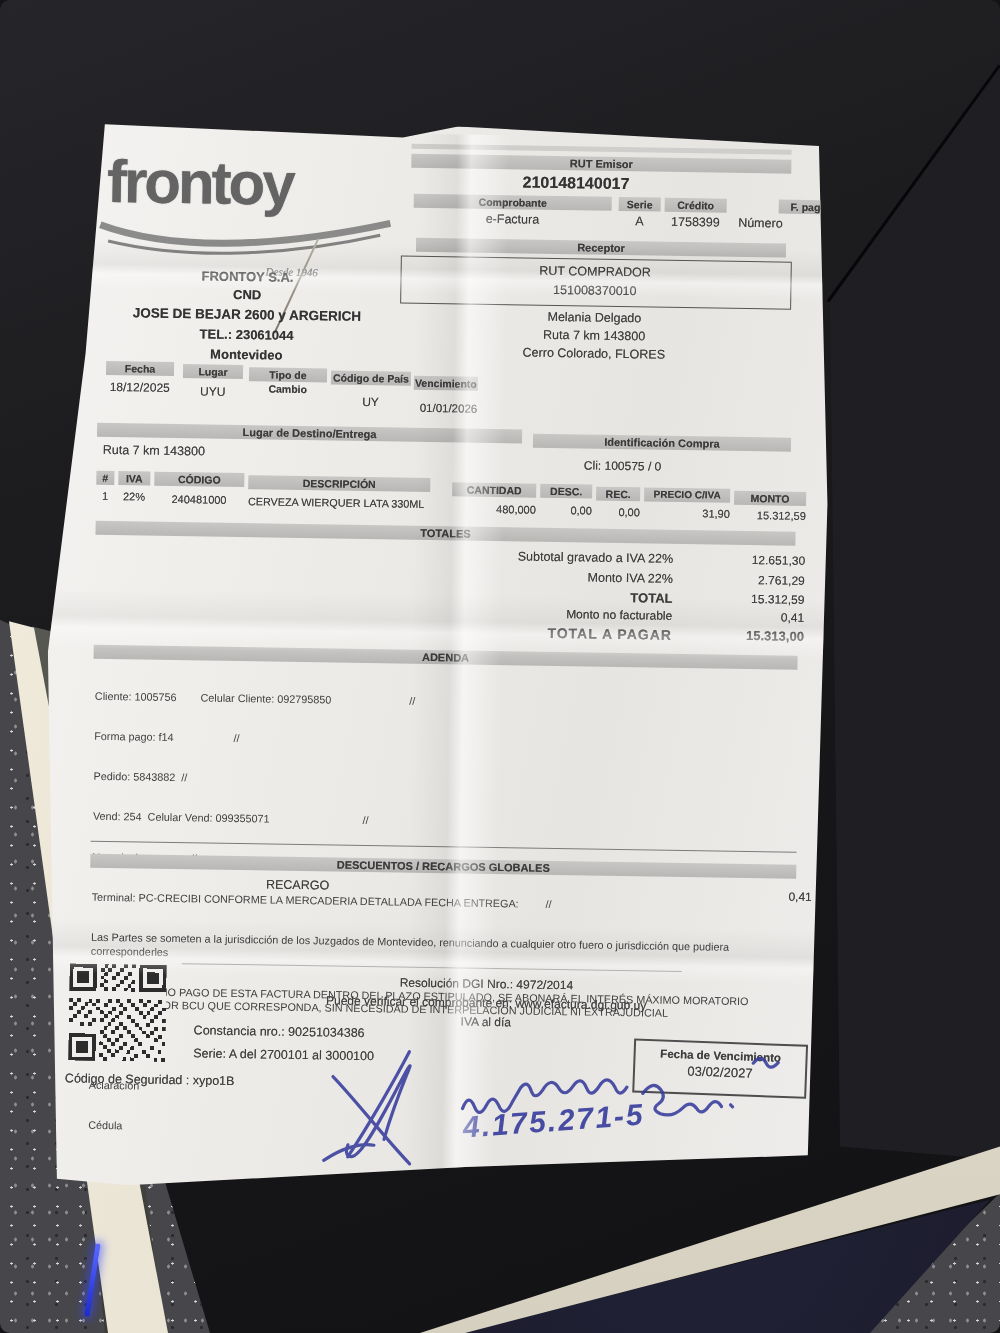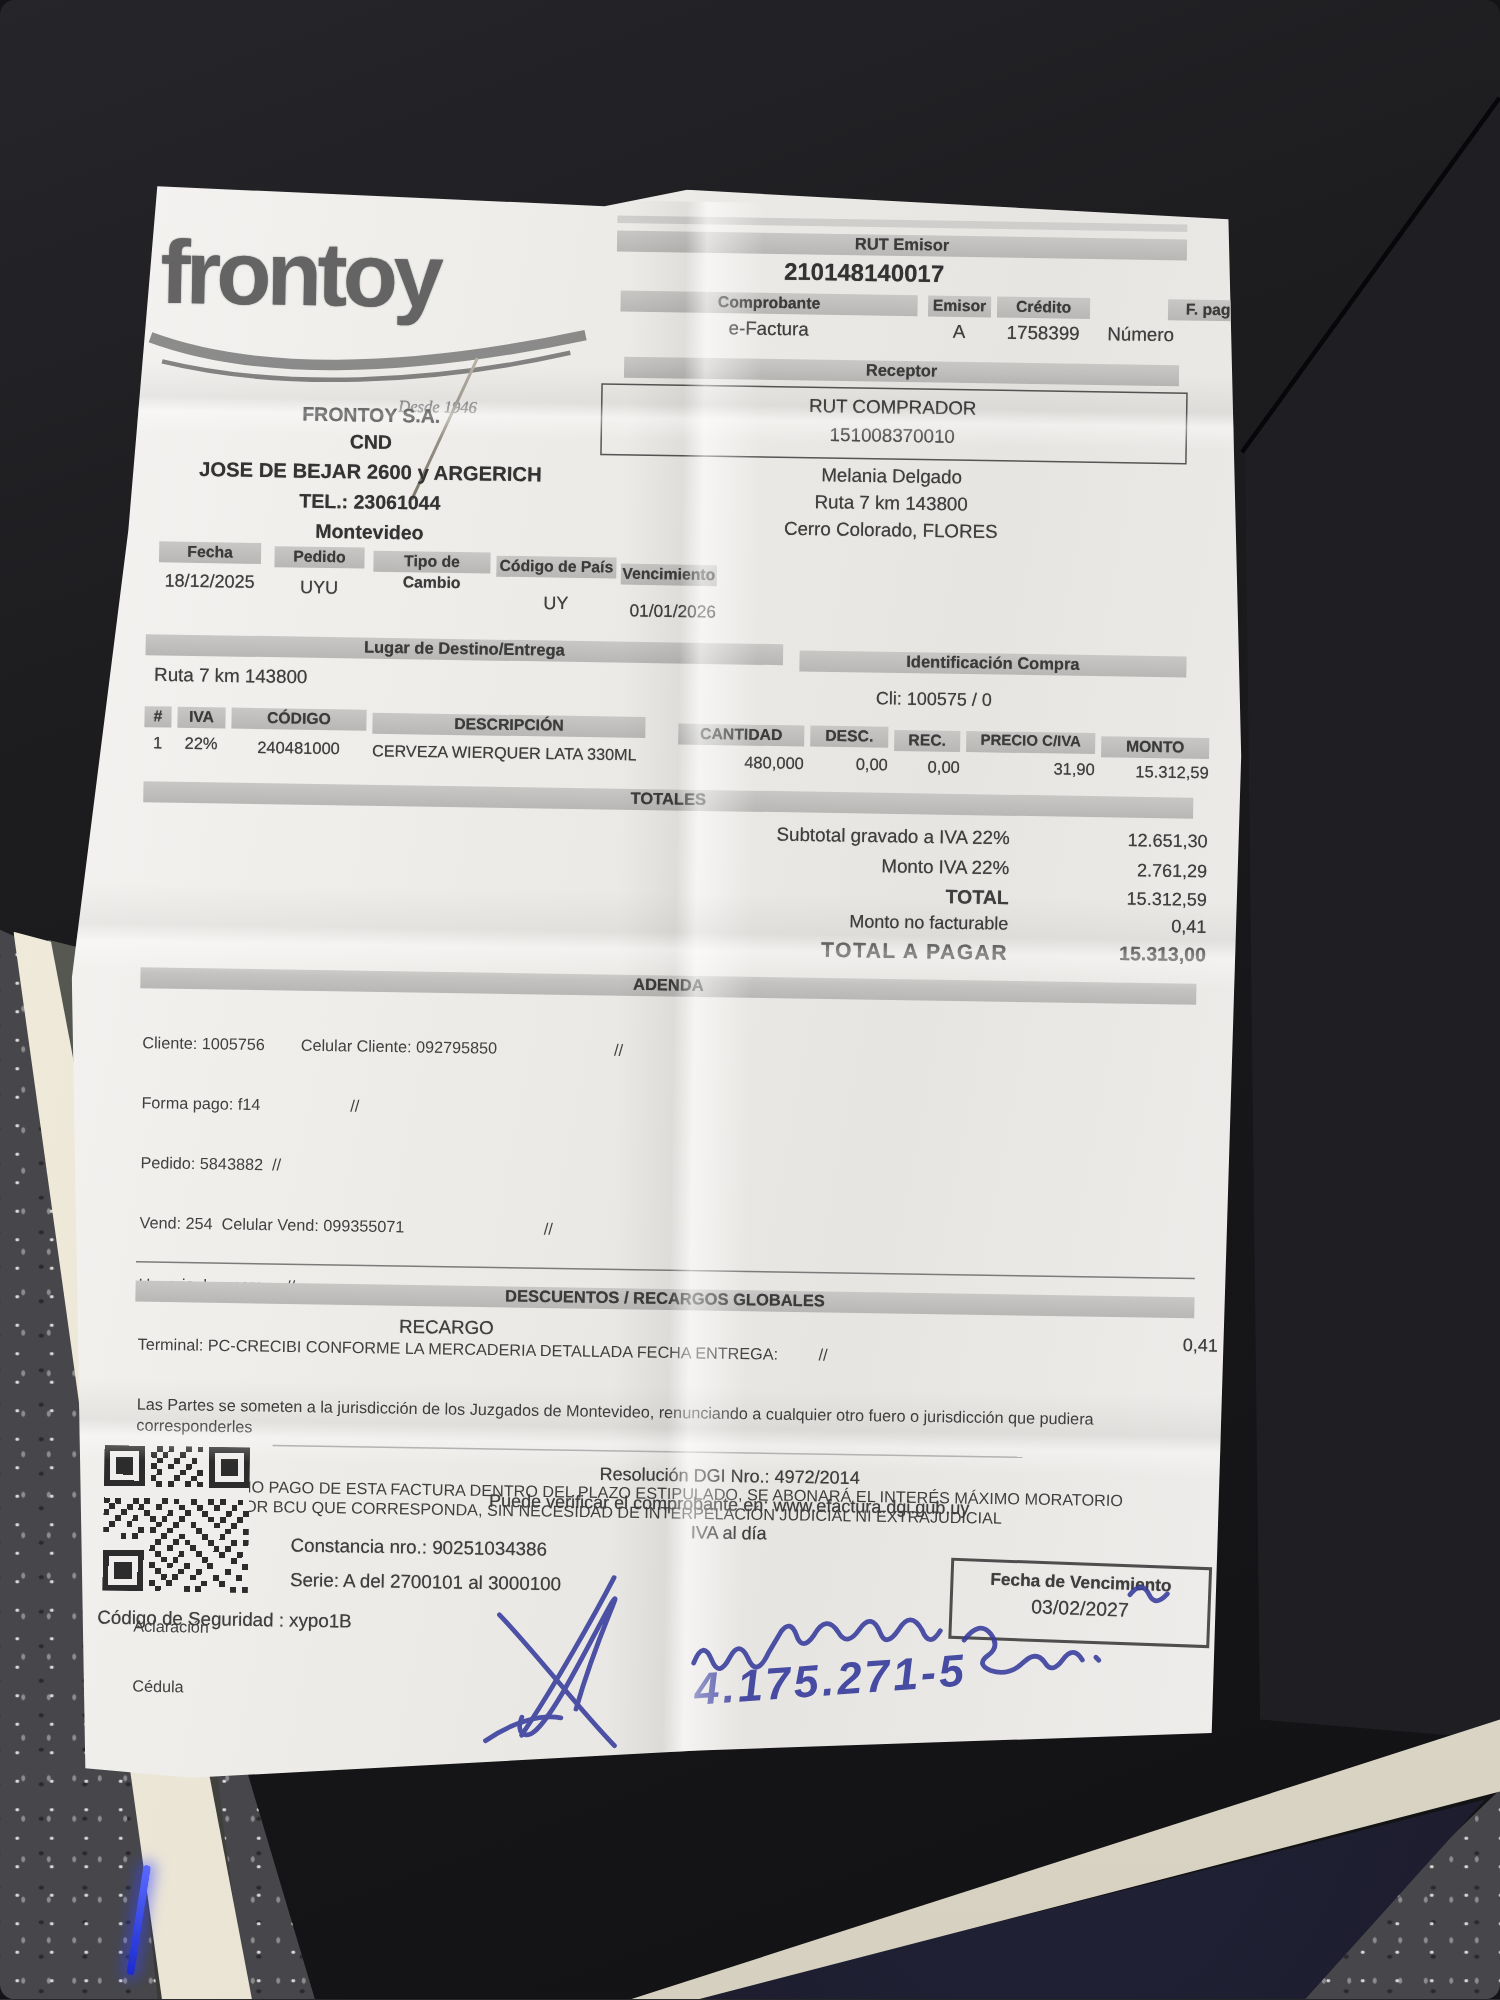--- a/index.html
+++ b/index.html
@@ -94,38 +94,38 @@
     <div class="co t" style="top:148px;font-size:13px;">FRONTOY S.A.</div>
     <div class="co t" style="top:166px;font-size:13px;">CND</div>
     <div class="co t" style="top:186px;font-size:13.5px;">JOSE DE BEJAR 2600 y ARGERICH</div>
     <div class="co t" style="top:206px;font-size:13px;">TEL.: 23061044</div>
     <div class="co t" style="top:226px;font-size:13px;">Montevideo</div>
 
     <div class="stripe" style="left:362px;top:20px;width:380px;height:5px;"></div>
     <div class="band t" style="left:362px;top:30px;width:380px;font-size:11px;">RUT Emisor</div>
     <div class="center b t" style="left:362px;top:48px;width:330px;font-size:16px;color:#333;">210148140017</div>
     <div class="band t" style="left:365px;top:70px;width:198px;">Comprobante</div>
-    <div class="band t" style="left:570px;top:70px;width:42px;">Emisor</div>
+    <div class="band t" style="left:570px;top:70px;width:42px;">Serie</div>
     <div class="band t" style="left:616px;top:70px;width:62px;">Crédito</div>
     <div class="band t" style="left:682px;top:70px;width:60px;margin-left:48px;">F. pago</div>
     <div class="center t" style="left:365px;top:87px;width:198px;font-size:12.5px;">e-Factura</div>
     <div class="center t" style="left:570px;top:87px;width:42px;font-size:12.5px;">A</div>
     <div class="center t" style="left:616px;top:87px;width:62px;font-size:12.5px;">1758399</div>
     <div class="center t" style="left:682px;top:87px;width:60px;font-size:12.5px;">Número</div>
 
     <div class="band t" style="left:368px;top:114px;width:370px;font-size:11px;">Receptor</div>
     <div style="left:353px;top:132px;width:389px;height:46px;border:1.5px solid #555;"></div>
     <div class="center t" style="left:353px;top:138px;width:389px;font-size:12.5px;">RUT COMPRADOR</div>
     <div class="center t" style="left:353px;top:157px;width:389px;font-size:12.5px;">151008370010</div>
     <div class="center t" style="left:353px;top:184px;width:389px;font-size:12.5px;">Melania Delgado</div>
     <div class="center t" style="left:353px;top:202px;width:389px;font-size:12.5px;">Ruta 7 km 143800</div>
     <div class="center t" style="left:353px;top:220px;width:389px;font-size:12.5px;">Cerro Colorado, FLORES</div>
 
     <div class="band t" style="left:60px;top:242px;width:68px;">Fecha</div>
-    <div class="band t" style="left:137px;top:244px;width:60px;">Pedido</div>
+    <div class="band t" style="left:137px;top:244px;width:60px;">Lugar</div>
     <div class="band t" style="left:203px;top:246px;width:78px;">Tipo de Cambio</div>
     <div class="band t" style="left:285px;top:248px;width:80px;">Código de País</div>
     <div class="band t" style="left:368px;top:252px;width:64px;">Vencimiento</div>
     <div class="center t" style="left:54px;top:261px;width:80px;font-size:12px;">18/12/2025</div>
     <div class="center t" style="left:137px;top:264px;width:60px;font-size:12px;">UYU</div>
     <div class="center t" style="left:203px;top:266px;width:78px;font-size:12px;"></div>
     <div class="center t" style="left:285px;top:272px;width:80px;font-size:12px;">UY</div>
     <div class="center t" style="left:368px;top:278px;width:70px;font-size:11.5px;">01/01/2026</div>
 
     <div class="band t" style="left:52px;top:304px;width:425px;font-size:11px;">Lugar de Destino/Entrega</div>

